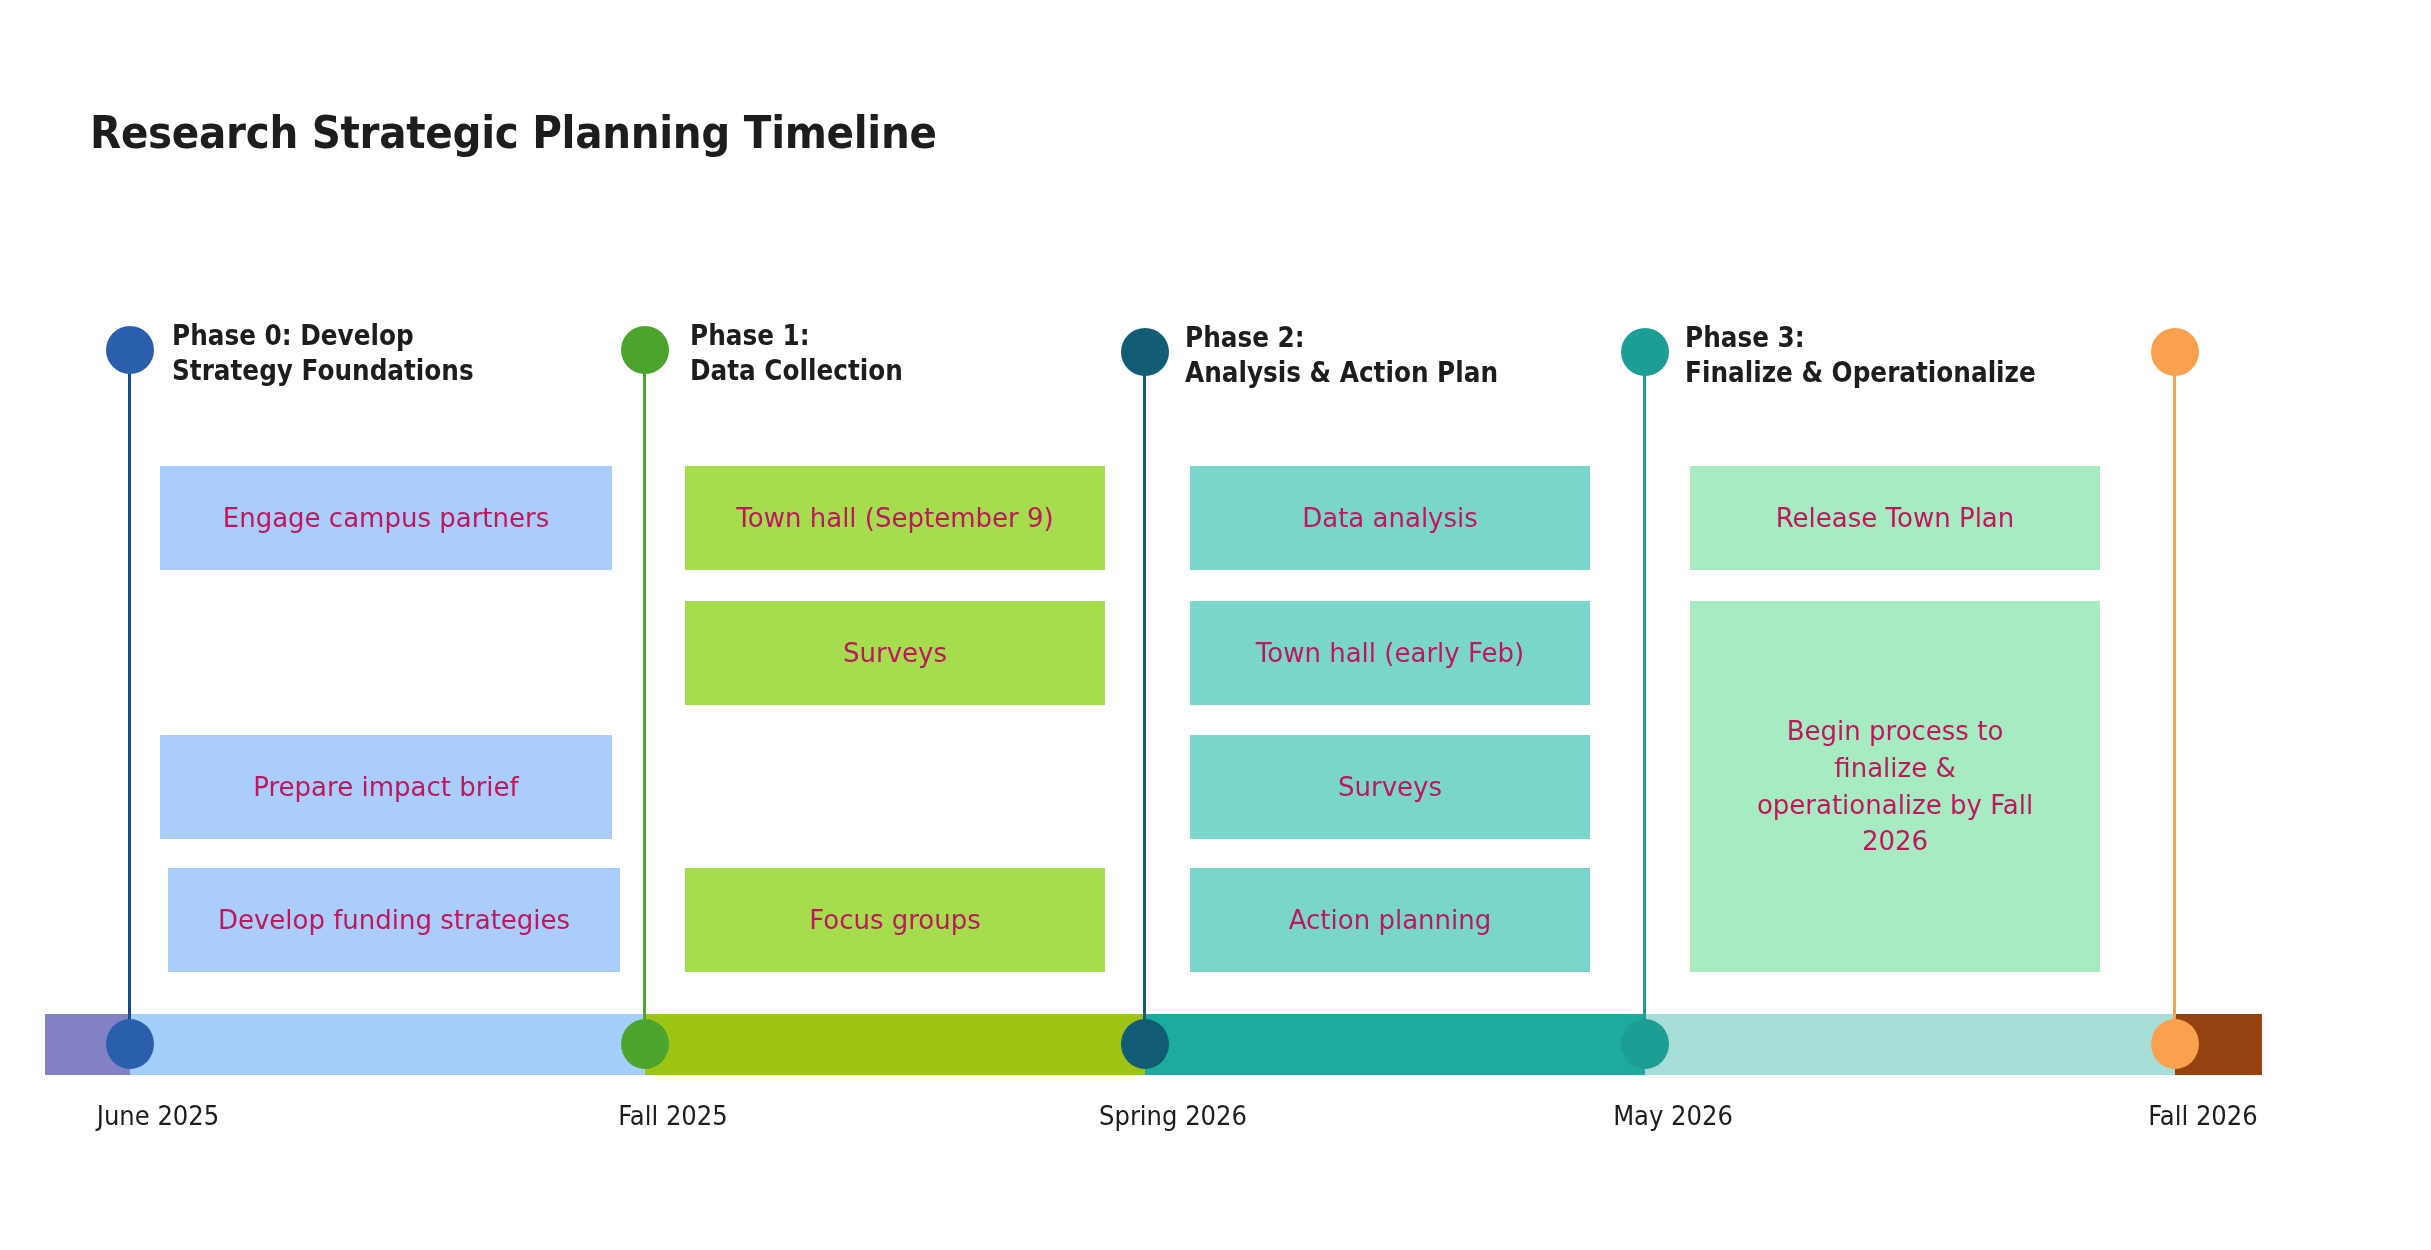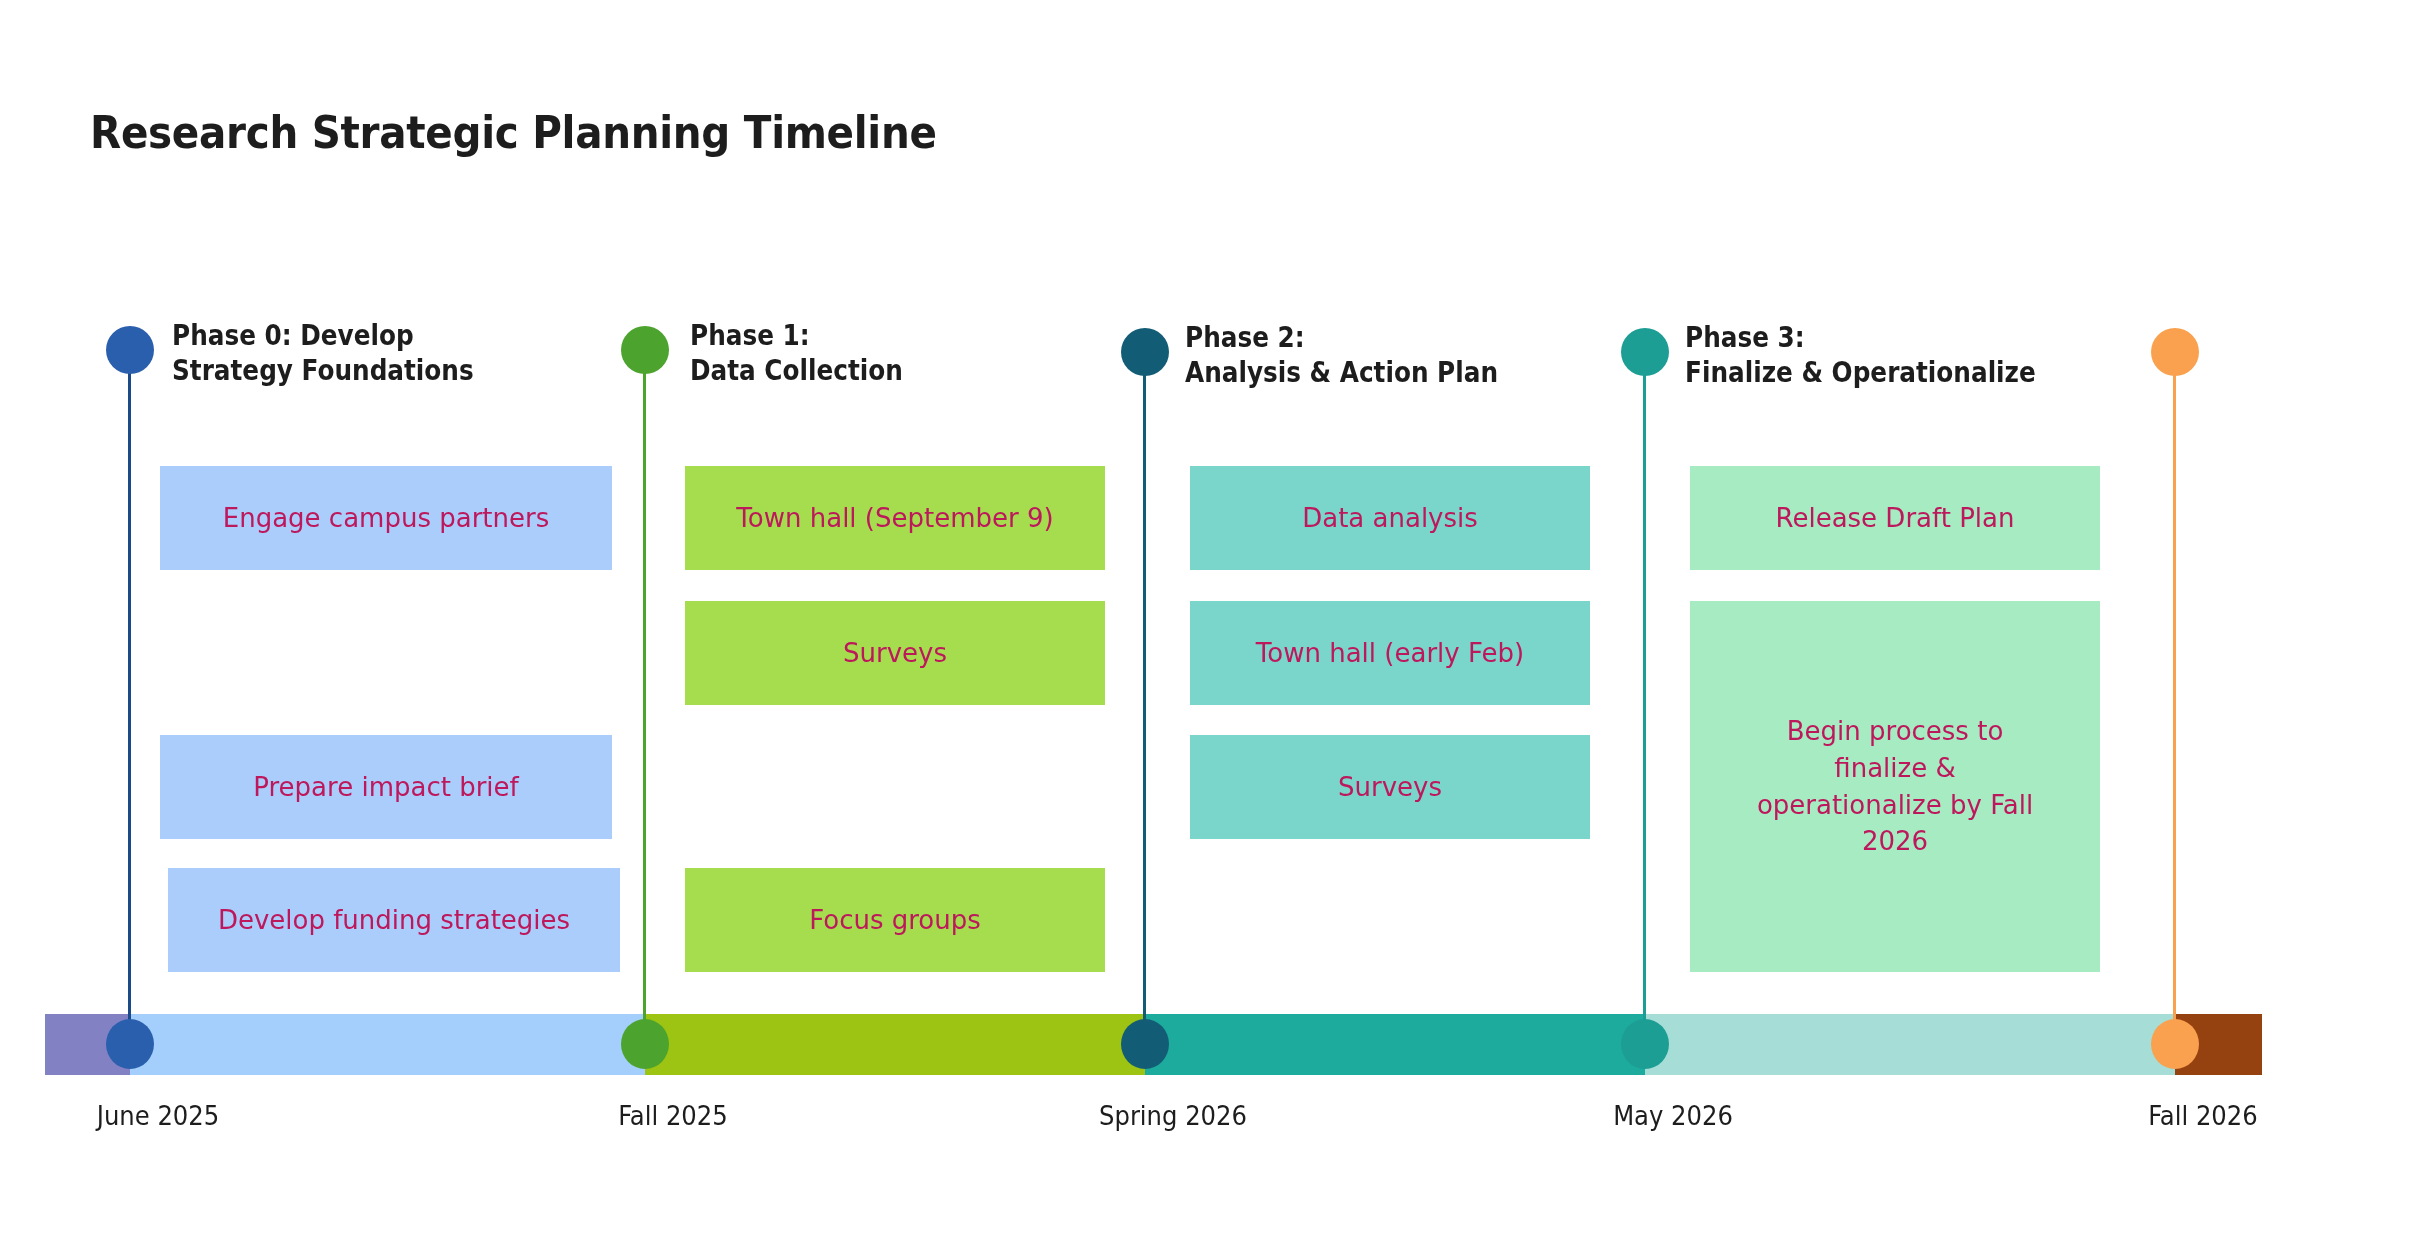--- a/index.html
+++ b/index.html
@@ -120,23 +120,26 @@
 
   <div class="task-box" style="left: 685px; top: 868px; width: 420px; height: 104px; background: rgb(165, 221, 78);">
     <span>Focus groups</span>
     </div>
   <div class="task-box" style="left: 1190px; top: 601px; width: 400px; height: 104px; background: rgb(122, 214, 203);">
     <span>Town hall (early Feb)</span>
     </div>
   <div class="task-box" style="left: 1190px; top: 735px; width: 400px; height: 104px; background: rgb(122, 214, 203);">
     <span>Surveys</span>
     </div>
+  <div class="task-box" style="left: 1190px; top: 868px; width: 400px; height: 104px; background: rgb(122, 214, 203);">
+    <span>Action planning</span>
+    </div>
 
   <div class="task-box" style="left: 1690px; top: 466px; width: 410px; height: 104px; background: rgb(166, 235, 194);">
-    <span>Release Draft Plan</span>
+    <span>Release Town Plan</span>
     </div>
   <div class="task-box" style="left: 1690px; top: 601px; width: 410px; height: 371px; background: rgb(166, 235, 194);">
     <span style="max-width:300px;display:inline-block;">Begin process to finalize &amp; operationalize by Fall 2026</span>
     </div>
 
   <div class="dot-bar" style="left: 106px; top: 1019px; background: rgb(42, 95, 173);"></div>
   <div class="dot-bar" style="left: 621px; top: 1019px; background: rgb(76, 163, 46);"></div>
   <div class="dot-bar" style="left: 1121px; top: 1019px; background: rgb(19, 92, 118);"></div>
   <div class="dot-bar" style="left: 1621px; top: 1019px; background: rgb(29, 158, 148);"></div>
   <div class="dot-bar" style="left: 2151px; top: 1019px; background: rgb(249, 161, 79);"></div>

